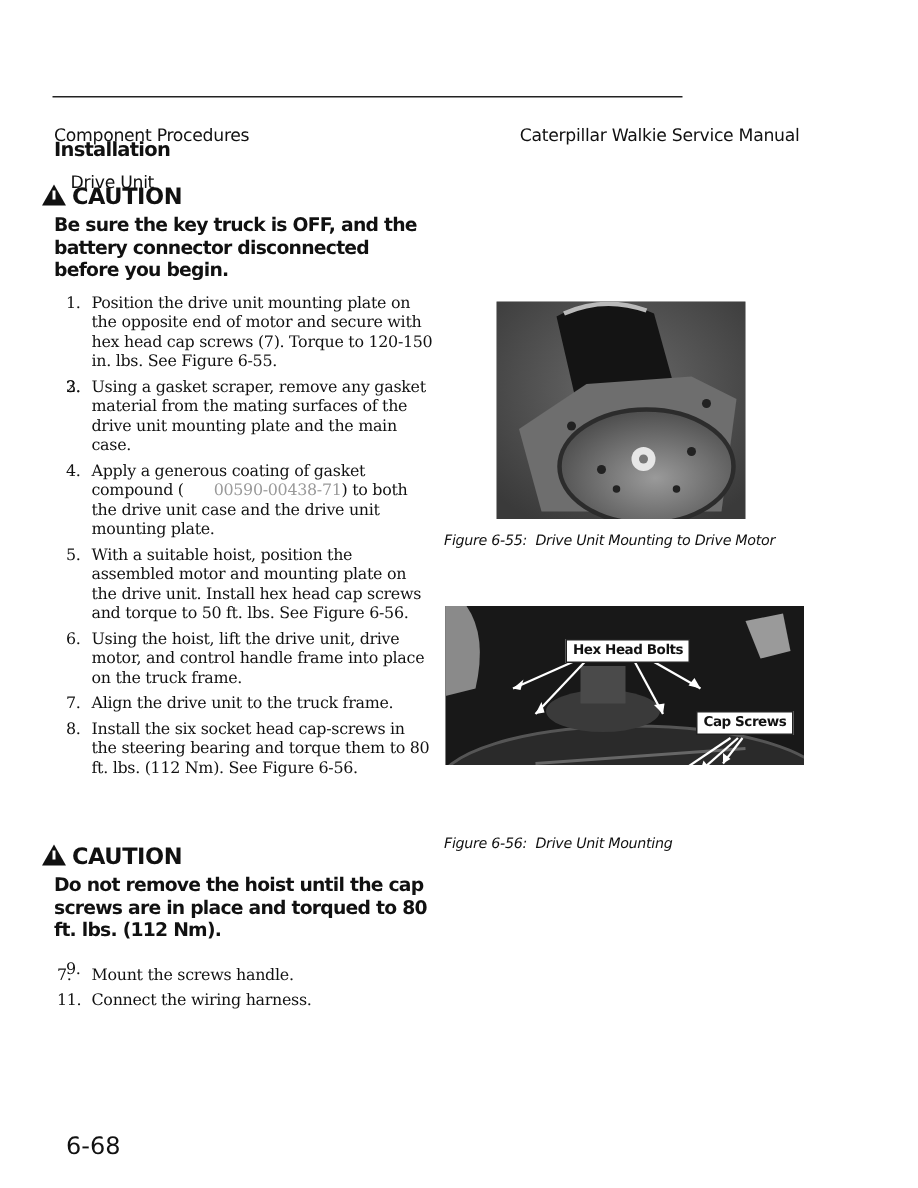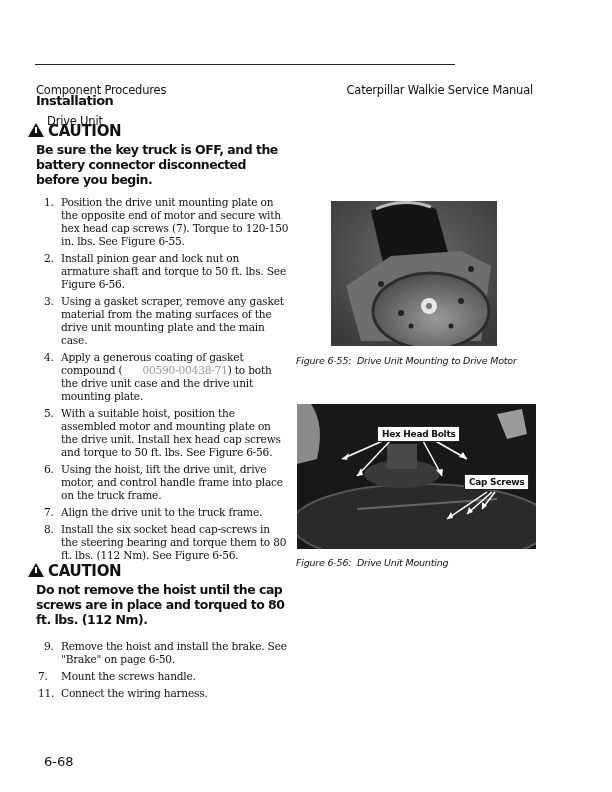--- a/index.html
+++ b/index.html
@@ -18,55 +18,55 @@
   ol.steps { margin:0; padding:0; list-style:none; position:absolute; left:44px; width:245px;
              font-family:"DejaVu Serif", serif; font-size:10.6px; line-height:13px; letter-spacing:-0.2px; }
   ol.steps li { position:relative; padding-left:17px; margin-bottom:4px; }
   ol.steps li .num { position:absolute; left:0; top:0; }
   ol.steps li .num.two { left:-6px; }
   .partno { color:#9a9a9a;margin-left:20px; }
   .fig { position:absolute; overflow:hidden; }
   .caption { font-size:9.5px; font-style:italic; letter-spacing:-0.2px; }
   .callout { position:absolute; background:#fff; color:#111; font-size:9px; font-weight:bold;
              padding:2px 4px; letter-spacing:-0.3px; border:1px solid #222; }
-  .footer { font-size:13px; }
+  .footer { font-size:16px; }
 </style>
 </head>
 <body>
 
 <div class="abs hdr" style="left:36px;top:47px;">Component Procedures</div>
 <div class="abs hdr" style="right:79px;top:47px;">Caterpillar Walkie Service Manual</div>
 <div class="rule"></div>
 
 <div class="abs section" style="left:47px;top:70px;margin-top:44px;">Drive Unit</div>
 <div class="abs subhead" style="left:36px;top:93px;">Installation</div>
 
 <div class="abs caution-title" style="left:28px;top:122px;">
   <span class="tri"></span><span>CAUTION</span>
 </div>
 <div class="abs caution-text" style="left:36px;top:142px;">Be sure the key truck is OFF, and the battery connector disconnected before you begin.</div>
 
 <ol class="steps" style="top:196px;">
   <li><span class="num">1.</span><span>Position the drive unit mounting plate on the opposite end of motor and secure with hex head cap screws (7). Torque to 120-150 in. lbs. See Figure 6-55.</span></li>
-  <li><span class="num">2.</span><span>Install pinion gear and lock nut on armature shaft and torque to 50 ft. lbs. See Figure 6-56.</span></li>
+  <li><span class="num">2.</span></li>
   <li><span class="num">3.</span><span>Using a gasket scraper, remove any gasket material from the mating surfaces of the drive unit mounting plate and the main case.</span></li>
   <li><span class="num">4.</span><span>Apply a generous coating of gasket compound (</span><span class="partno">00590-00438-71</span><span>) to both the drive unit case and the drive unit mounting plate.</span></li>
   <li><span class="num">5.</span><span>With a suitable hoist, position the assembled motor and mounting plate on the drive unit. Install hex head cap screws and torque to 50 ft. lbs. See Figure 6-56.</span></li>
   <li><span class="num">6.</span><span>Using the hoist, lift the drive unit, drive motor, and control handle frame into place on the truck frame.</span></li>
   <li><span class="num">7.</span><span>Align the drive unit to the truck frame.</span></li>
   <li><span class="num">8.</span><span>Install the six socket head cap-screws in the steering bearing and torque them to 80 ft. lbs. (112 Nm). See Figure 6-56.</span></li>
 </ol>
 
 <div class="abs caution-title" style="left:28px;top:562px;">
   <span class="tri"></span><span>CAUTION</span>
 </div>
 <div class="abs caution-text" style="left:36px;top:582px;">Do not remove the hoist until the cap screws are in place and torqued to 80 ft. lbs. (112 Nm).</div>
 
 <ol class="steps" style="top:640px;">
-  <li><span class="num">9.</span><span>Remove the hoist and install the brake. See "Brake" on page 6-50.</span></li>
+  <li><span class="num">9.</span></li>
   <li><span class="num two">7.</span><span>Mount the screws handle.</span></li>
   <li><span class="num two">11.</span><span>Connect the wiring harness.</span></li>
 </ol>
 
 <div class="fig" style="left:331px;top:201px;width:166px;height:145px;background:#555;">
   <svg width="166" height="145" viewBox="0 0 166 145">
     <defs>
       <radialGradient id="bg1" cx="50%" cy="40%" r="70%">
           <stop offset="0" stop-color="#6a6a6a"></stop>
           <stop offset="1" stop-color="#3a3a3a"></stop>
@@ -88,21 +88,21 @@
     <circle cx="80" cy="125" r="2.5" fill="#222"></circle>
       <circle cx="120" cy="125" r="2.5" fill="#222"></circle>
     <circle cx="50" cy="83" r="3" fill="#222"></circle>
       <circle cx="140" cy="68" r="3" fill="#222"></circle>
   </svg>
 </div>
 <div class="abs caption" style="left:296px;top:355px;">
   <span>Figure 6-55:</span>&nbsp;&nbsp;<span>Drive Unit Mounting to Drive Motor</span>
 </div>
 
-<div class="fig" style="left:297px;top:404px;width:239px;height:145px;background:#1a1a1a;">
+<div class="fig" style="left:297px;top:404px;width:239px;height:106px;background:#1a1a1a;">
   <svg width="239" height="145" viewBox="0 0 239 145">
     <rect width="239" height="145" fill="#181818"></rect>
     <path d="M0 0 L14 0 Q28 20 20 55 L0 60 Z" fill="#8a8a8a"></path>
     <ellipse cx="125" cy="120" rx="130" ry="40" fill="#2a2a2a" stroke="#555" stroke-width="2"></ellipse>
     <ellipse cx="105" cy="70" rx="38" ry="14" fill="#3a3a3a"></ellipse>
     <rect x="90" y="40" width="30" height="25" fill="#4a4a4a"></rect>
     <path d="M60 105 L200 95" stroke="#666" stroke-width="2"></path>
     <path d="M200 10 L225 5 L230 30 L210 35 Z" fill="#9a9a9a"></path>
     <g stroke="#fff" stroke-width="1.5" fill="none">
       <line x1="90" y1="35" x2="45" y2="55"></line>

